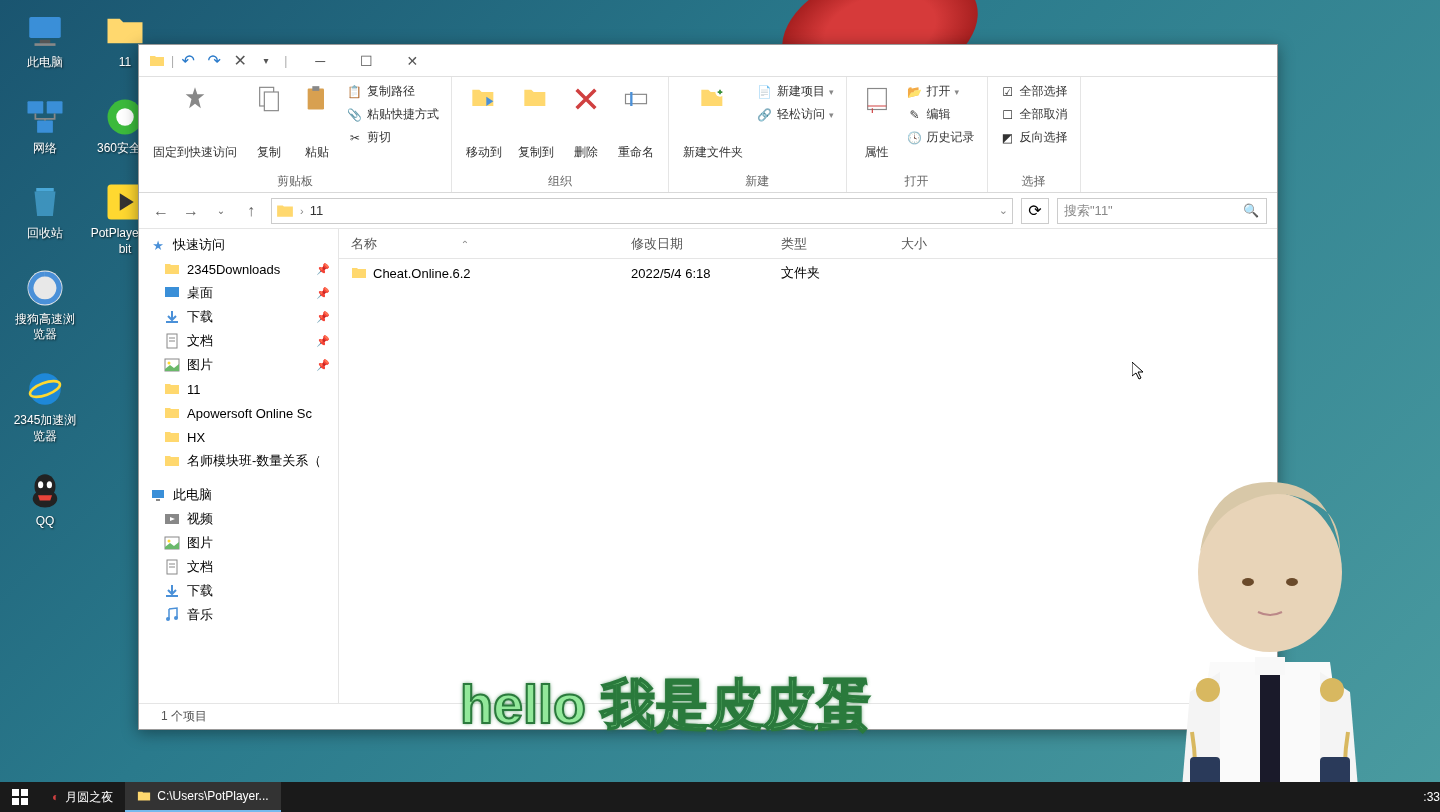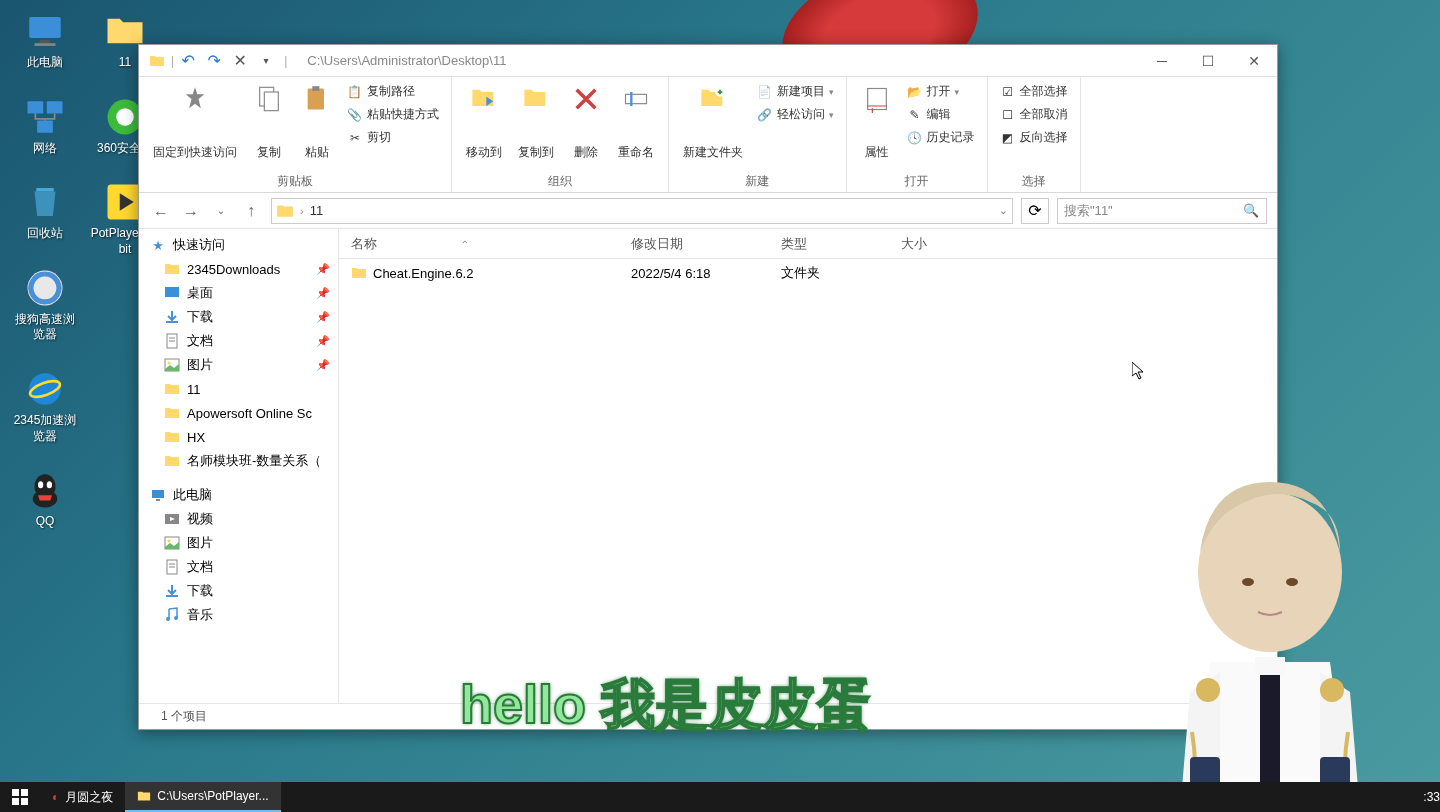--- a/index.html
+++ b/index.html
@@ -196,21 +196,20 @@
             <path d="M1 3 L6 3 L7 4 L15 4 L15 13 L1 13 Z" fill="#ffd86e"></path>
           </svg>
         </span>
       <span style="color:#aaa;font-size:12px;">|</span>
       <span class="qat-btn" style="color:#2a7aca;font-size:16px;">↶</span>
       <span class="qat-btn" style="color:#2a7aca;font-size:16px;">↷</span>
       <span class="qat-btn" style="color:#555;font-size:16px;">✕</span>
       <span class="qat-btn" style="color:#555;font-size:10px;">▾</span>
       <span style="color:#aaa;font-size:12px;margin:0 4px;">|</span>
     </div>
-    <div class="path">C:\Users\Administrator\Desktop\11</div>
     <div class="winbtns">
       <div class="winbtn">─</div>
       <div class="winbtn">☐</div>
       <div class="winbtn">✕</div>
     </div>
   </div>
 
 
   <div class="ribbon">
     <div class="ribbon-group">
@@ -557,21 +556,21 @@
         <div class="col col2">修改日期</div>
         <div class="col col3">类型</div>
         <div class="col col4">大小</div>
       </div>
       <div id="file-rows">
           <div class="file-row">
             <div class="cell col1">
               <svg width="16" height="16" viewBox="0 0 16 16">
                 <path d="M1 3 L6 3 L7 4 L15 4 L15 13 L1 13 Z" fill="#ffd86e"></path>
               </svg>
-              <span>Cheat.Engine.6.2</span>
+              <span>Cheat.Online.6.2</span>
             </div>
             <div class="cell col2">2022/5/4 6:18</div>
             <div class="cell col3">文件夹</div>
             <div class="cell col4"></div>
           </div>
         </div>
     </div>
   </div>
 
   <div class="statusbar">

